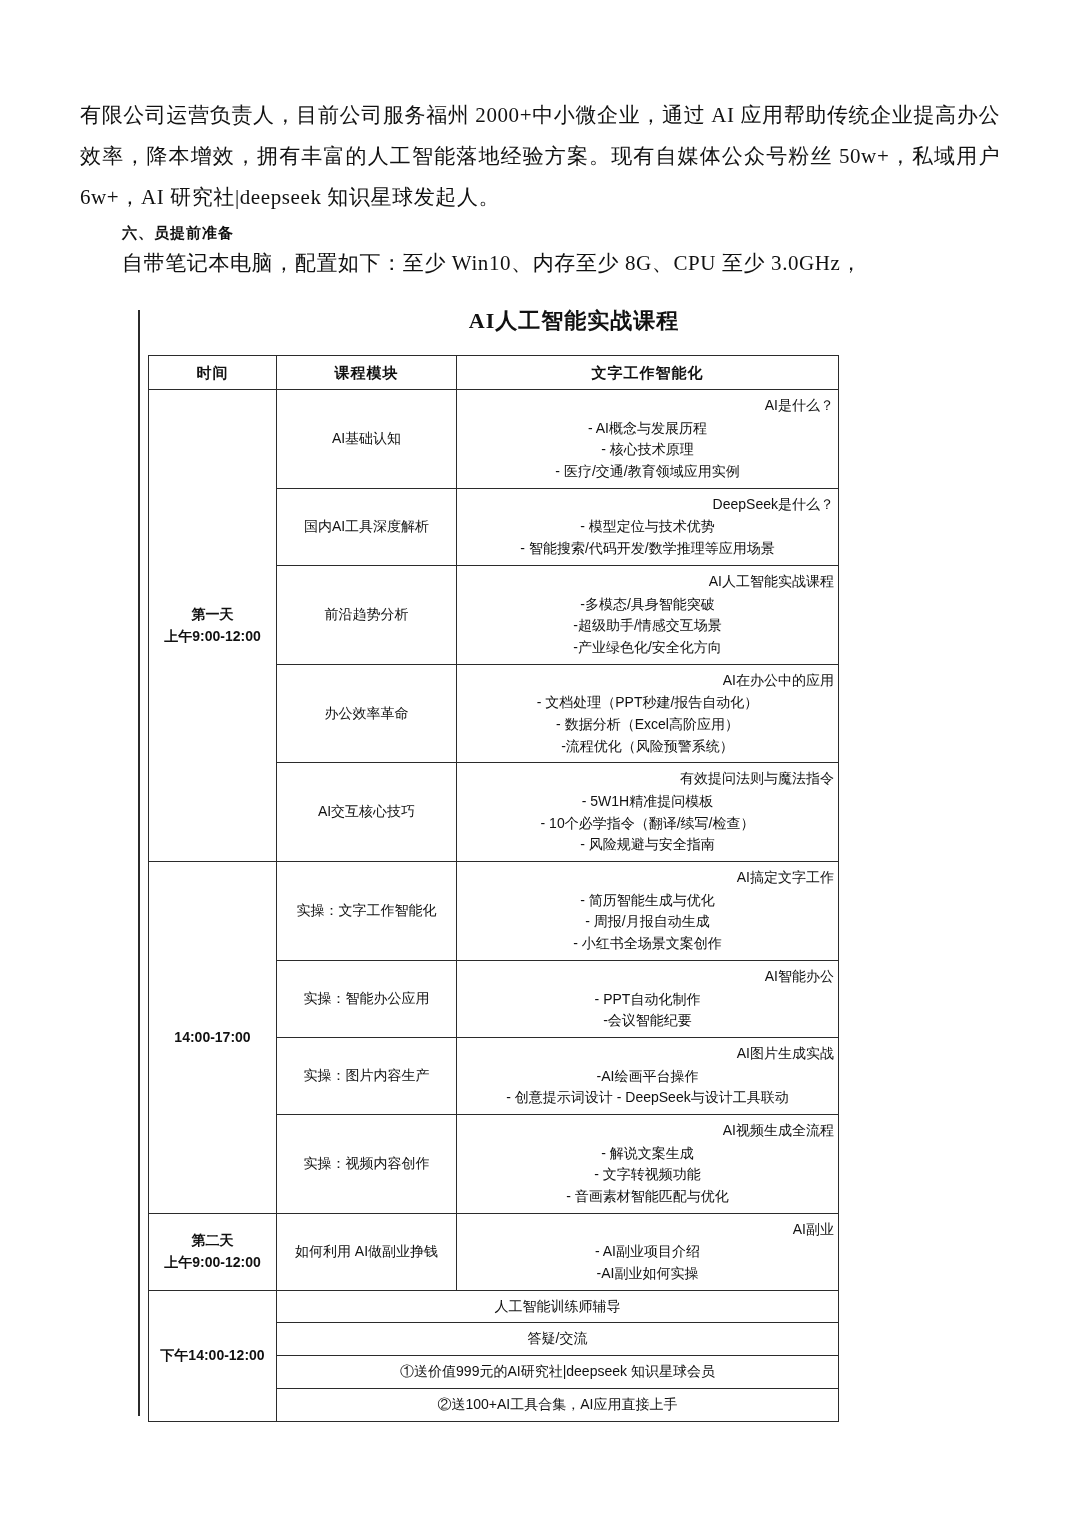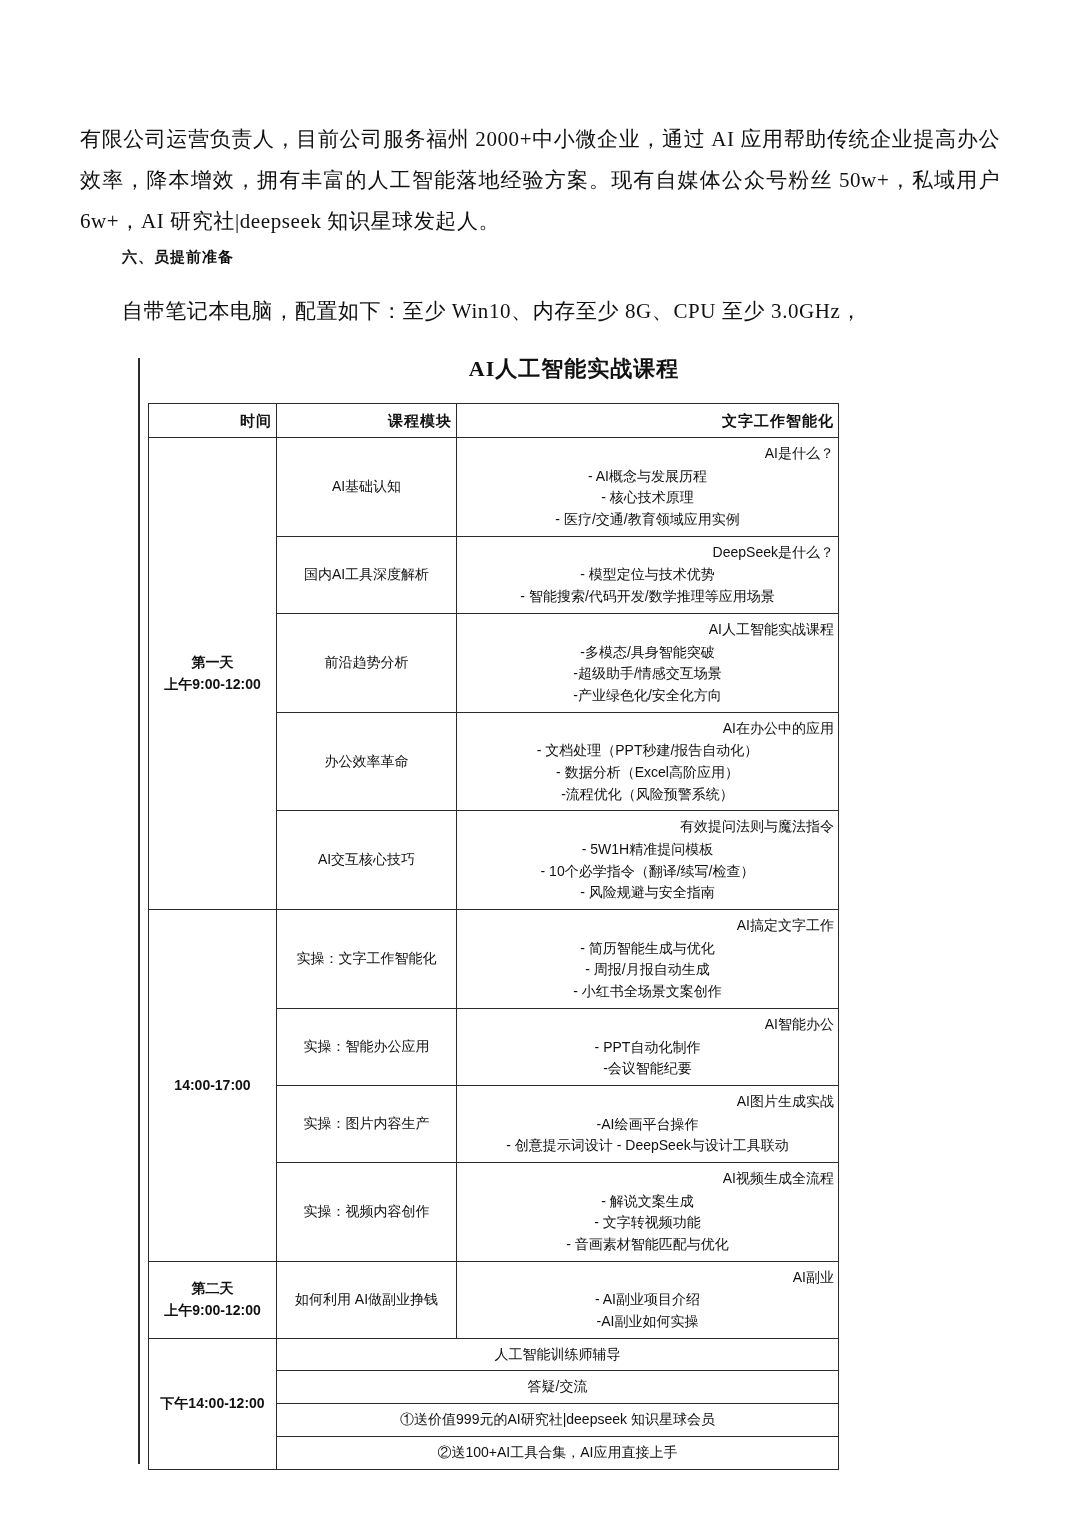--- a/index.html
+++ b/index.html
@@ -19,21 +19,20 @@
     width: 1080px;
     height: 1527px;
     box-sizing: border-box;
     padding: 95px 80px 40px 80px;
   }
   .para {
     font-size: 21px;
     line-height: 1.95;
     text-align: justify;
     letter-spacing: 0.6px;
-    margin-top: 24px;
   }
   .heading {
     font-size: 15px;
     font-weight: bold;
     letter-spacing: 1px;
     margin-top: 6px;
     padding-left: 42px;
   }
   .body-indent {
     padding-left: 42px;
@@ -74,21 +73,20 @@
     padding: 5px 4px;
     text-align: center;
     vertical-align: middle;
     font-size: 14px;
     line-height: 1.55;
   }
   table.course th {
     font-weight: bold;
     font-size: 15px;
     letter-spacing: 1px;
-    text-align: right;
   }
   .col-time { width: 128px; }
   .col-mod  { width: 180px; }
   .col-content { width: 382px; }
 
   td.time-cell {
     font-weight: bold;
     font-size: 14px;
     line-height: 1.7;
   }

